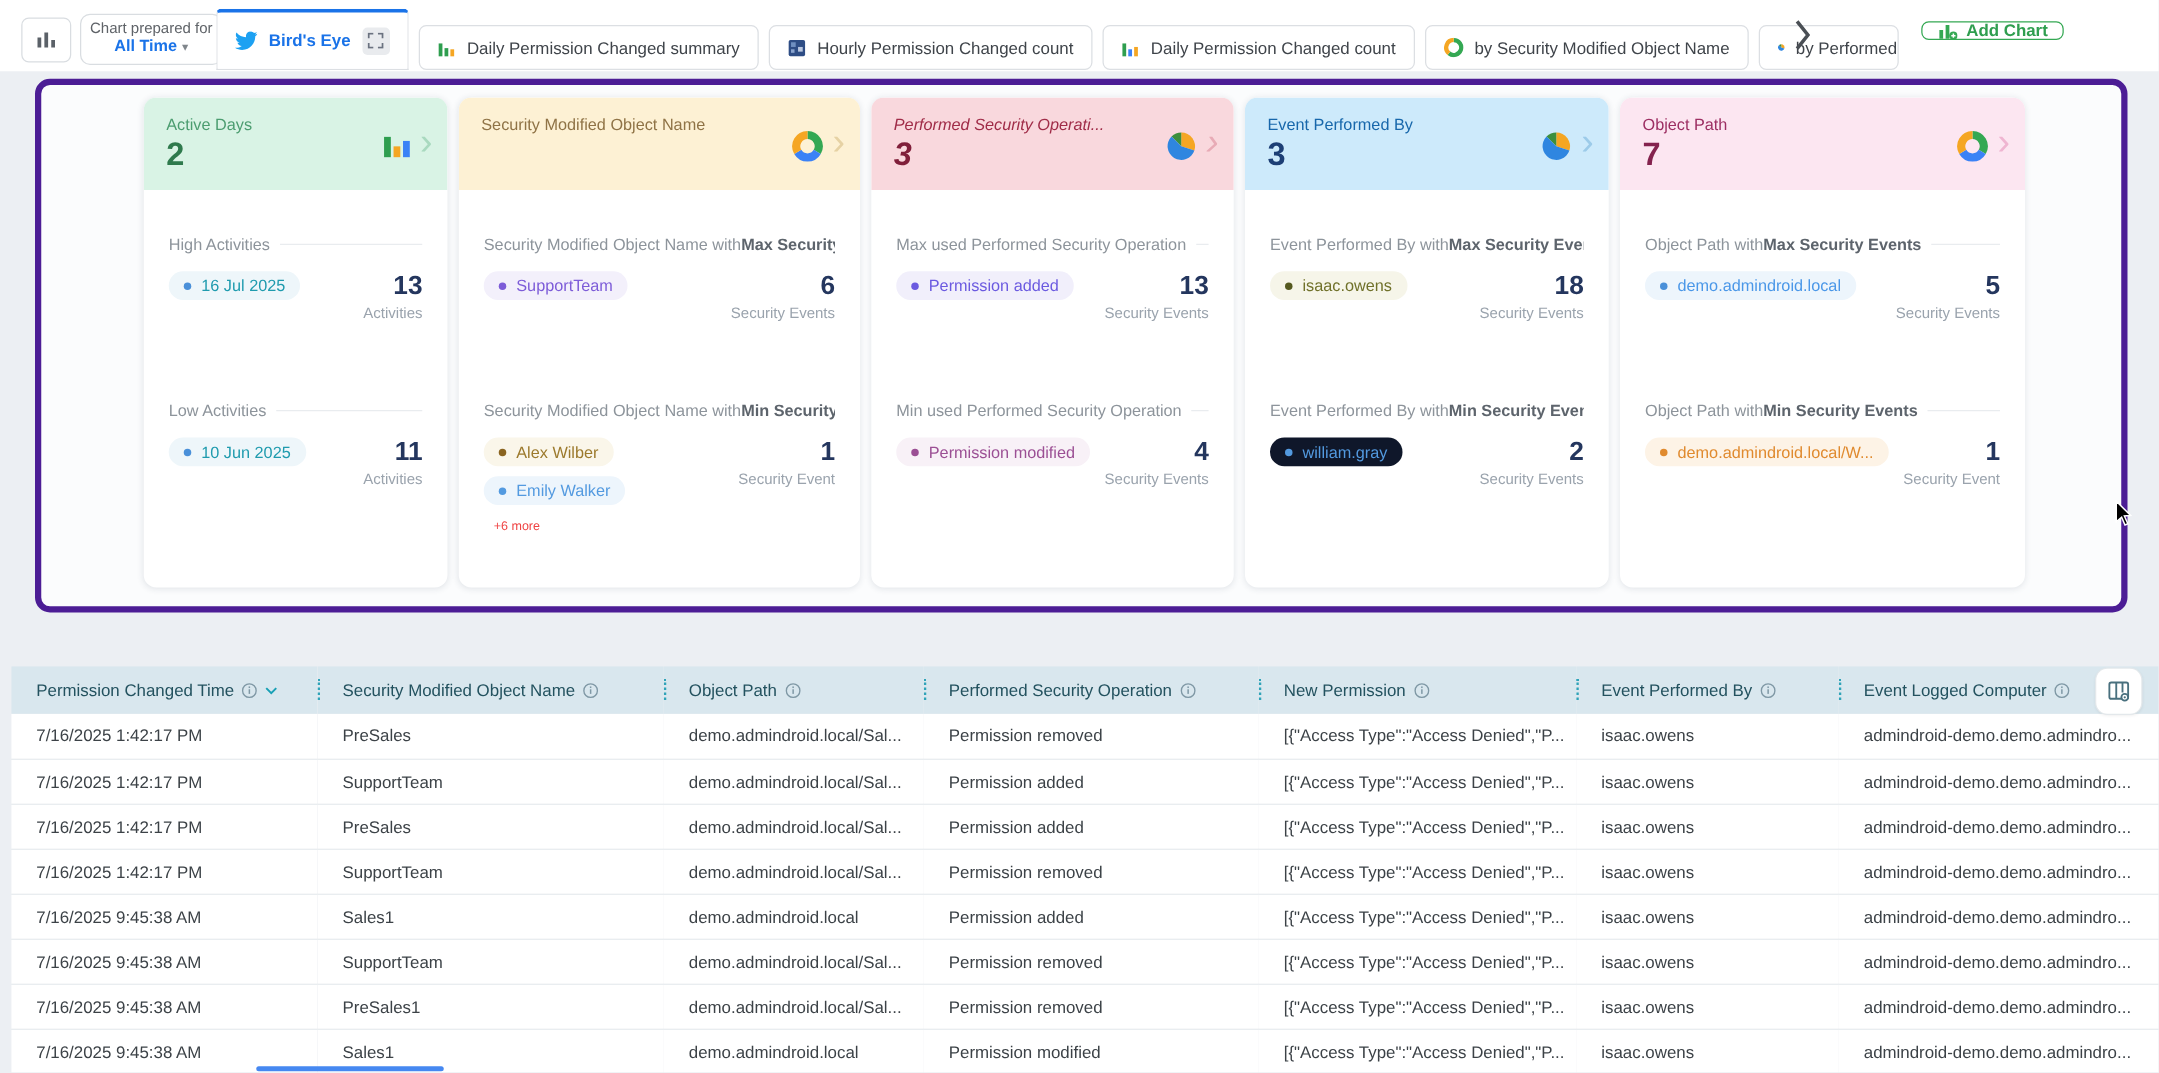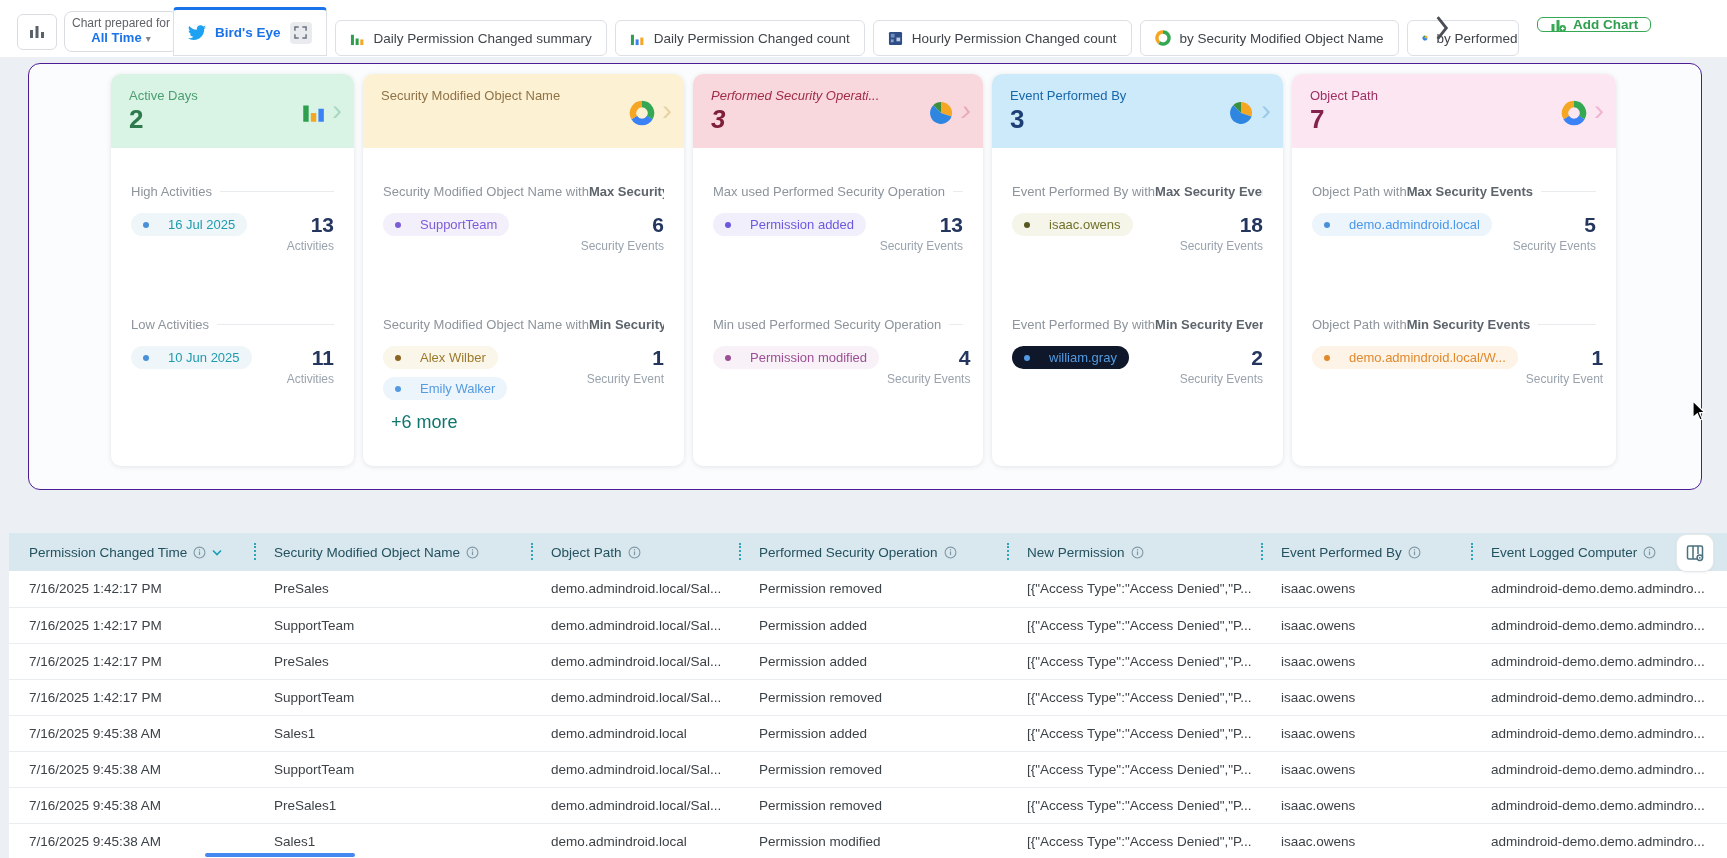--- a/index.html
+++ b/index.html
@@ -28,44 +28,44 @@
   .tab.clipped { width:112px; overflow:hidden; padding-right:0; }
   .expand-box { width:22px; height:22px; background:#e9ebee; border-radius:4px;
     display:flex; align-items:center; justify-content:center; }
   .scroll-next { position:absolute; left:1432px; top:15px; cursor:pointer; }
   .add-chart { position:absolute; left:1537px; top:17px; height:15px; padding:0 12px;
     border:1px solid #34a853; border-radius:6px; background:#fff; color:#2f9e4f;
     font-size:13.5px; font-weight:bold; display:flex; align-items:center; gap:7px; cursor:pointer; }
 
   
   .cards-panel { position:absolute; left:28px; top:63px; width:1674px; height:427px;
-    background:#fbfcfd; border:1px solid #4c1d95; border-radius:12px; }
+    background:#fbfcfd; border:5px solid #4c1d95; border-radius:12px; }
   .cards-row { position:absolute; left:82px; top:10px; display:flex; gap:9px; }
   .card { background:#fff; border-radius:10px; height:392px;
     box-shadow:0 1px 5px rgba(40,60,80,.12); overflow:hidden; }
   .card:nth-child(1){ width:243px; } .card:nth-child(2){ width:321px; }
   .card:nth-child(3){ width:290px; } .card:nth-child(4){ width:291px; }
   .card:nth-child(5){ width:324px; }
   .card-header { height:74px; padding:13px 12px 0 18px; display:flex; align-items:flex-start; }
   .card-ht { flex:1; min-width:0; }
   .card-title { font-size:13px; line-height:17px; white-space:nowrap; overflow:hidden; }
   .card-value { font-size:26px; font-weight:bold; line-height:30px; }
   .card-icon { margin-top:12px; }
   .card-chev { font-size:30px; line-height:30px; margin:8px 0 0 6px; cursor:pointer; }
   .card-body { padding:36px 20px 0 20px; }
   .sec + .sec { margin-top:64px; }
   .sec-head { display:flex; align-items:center; font-size:13px; color:#8d949b; white-space:nowrap; overflow:hidden; }
   .sec-head b { color:#5d646c; font-weight:bold; }
   .sec-head .rule { flex:1; min-width:8px; height:1px; background:#e9ecef; margin-left:8px; }
   .sec-row { display:flex; justify-content:space-between; margin-top:14px; }
   .pills { display:flex; flex-direction:column; align-items:flex-start; gap:8px; }
-  .pill { display:inline-flex; align-items:center; gap:19px; padding:4px 12px;
+  .pill { display:inline-flex; align-items:center; gap:8px; padding:4px 12px;
     border-radius:13px; font-size:13px; white-space:nowrap; cursor:pointer; }
   .dot { width:6px; height:6px; border-radius:50%; flex:none; }
-  .more-link { font-size:18px; color:#0f766e; margin:4px 0 0 8px; cursor:pointer; }
+  .more-link { font-size:10px; color:#ef4444; margin:4px 0 0 8px; cursor:pointer; }
   .cnt-block { text-align:right; flex:none; margin-left:8px; }
   .cnt { font-size:21px; font-weight:bold; color:#24365e; line-height:24px; }
   .cnt-label { font-size:12px; color:#9aa3ad; margin-top:2px; }
 
   
   .table-wrap { position:absolute; left:9px; top:533px; width:1718px; height:325px; overflow:hidden; }
   table { width:1718px; border-collapse:collapse; table-layout:fixed; }
   th { background:#d9e7ee; height:38px; font-weight:normal; font-size:13.5px; color:#23525f;
     text-align:left; padding-left:20px; position:relative; white-space:nowrap; overflow:hidden; cursor:pointer; }
   th:not(:first-child)::before { content:""; position:absolute; left:0; top:10px; height:17px;
@@ -121,35 +121,35 @@
         <svg width="15" height="15" viewBox="0 0 16 16">
           <rect x="1" y="4" width="3.2" height="11" fill="#2e9e4f"></rect>
           <rect x="6" y="8" width="3.2" height="7" fill="#2e9e4f"></rect>
           <rect x="11" y="9" width="3.2" height="6" fill="#f5a623"></rect>
         </svg>
         <span>Daily Permission Changed summary</span>
       </div>
 
       <div class="tab">
         <svg width="15" height="15" viewBox="0 0 16 16">
-          <rect x="1" y="4" width="3.2" height="11" fill="#2e9e4f"></rect>
-          <rect x="6" y="9" width="3.2" height="6" fill="#3b82f6"></rect>
-          <rect x="11" y="7" width="3.2" height="8" fill="#f5a623"></rect>
-        </svg>
-        <span>Daily Permission Changed count</span>
-      </div>
-
-      <div class="tab">
-        <svg width="15" height="15" viewBox="0 0 16 16">
           <rect x="1" y="1" width="14" height="14" rx="1.5" fill="#2e4d85"></rect>
           <rect x="3" y="3" width="4" height="4" fill="#6f8fc0"></rect>
           <rect x="9" y="7" width="4" height="4" fill="#b9c7e0"></rect>
           <rect x="3" y="9" width="3" height="3" fill="#8aa4cf"></rect>
         </svg>
         <span>Hourly Permission Changed count</span>
+      </div>
+
+      <div class="tab">
+        <svg width="15" height="15" viewBox="0 0 16 16">
+          <rect x="1" y="4" width="3.2" height="11" fill="#2e9e4f"></rect>
+          <rect x="6" y="9" width="3.2" height="6" fill="#3b82f6"></rect>
+          <rect x="11" y="7" width="3.2" height="8" fill="#f5a623"></rect>
+        </svg>
+        <span>Daily Permission Changed count</span>
       </div>
 
       <div class="tab">
         <svg width="16" height="16" viewBox="0 0 16 16" fill="none">
           <path d="M8 2 A6 6 0 1 1 4.14 12.6" stroke="#34a853" stroke-width="3.4"></path>
           <path d="M4.14 12.6 A6 6 0 0 1 8 2" stroke="#f5a623" stroke-width="3.4"></path>
         </svg>
         <span>by Security Modified Object Name</span>
       </div>
 

